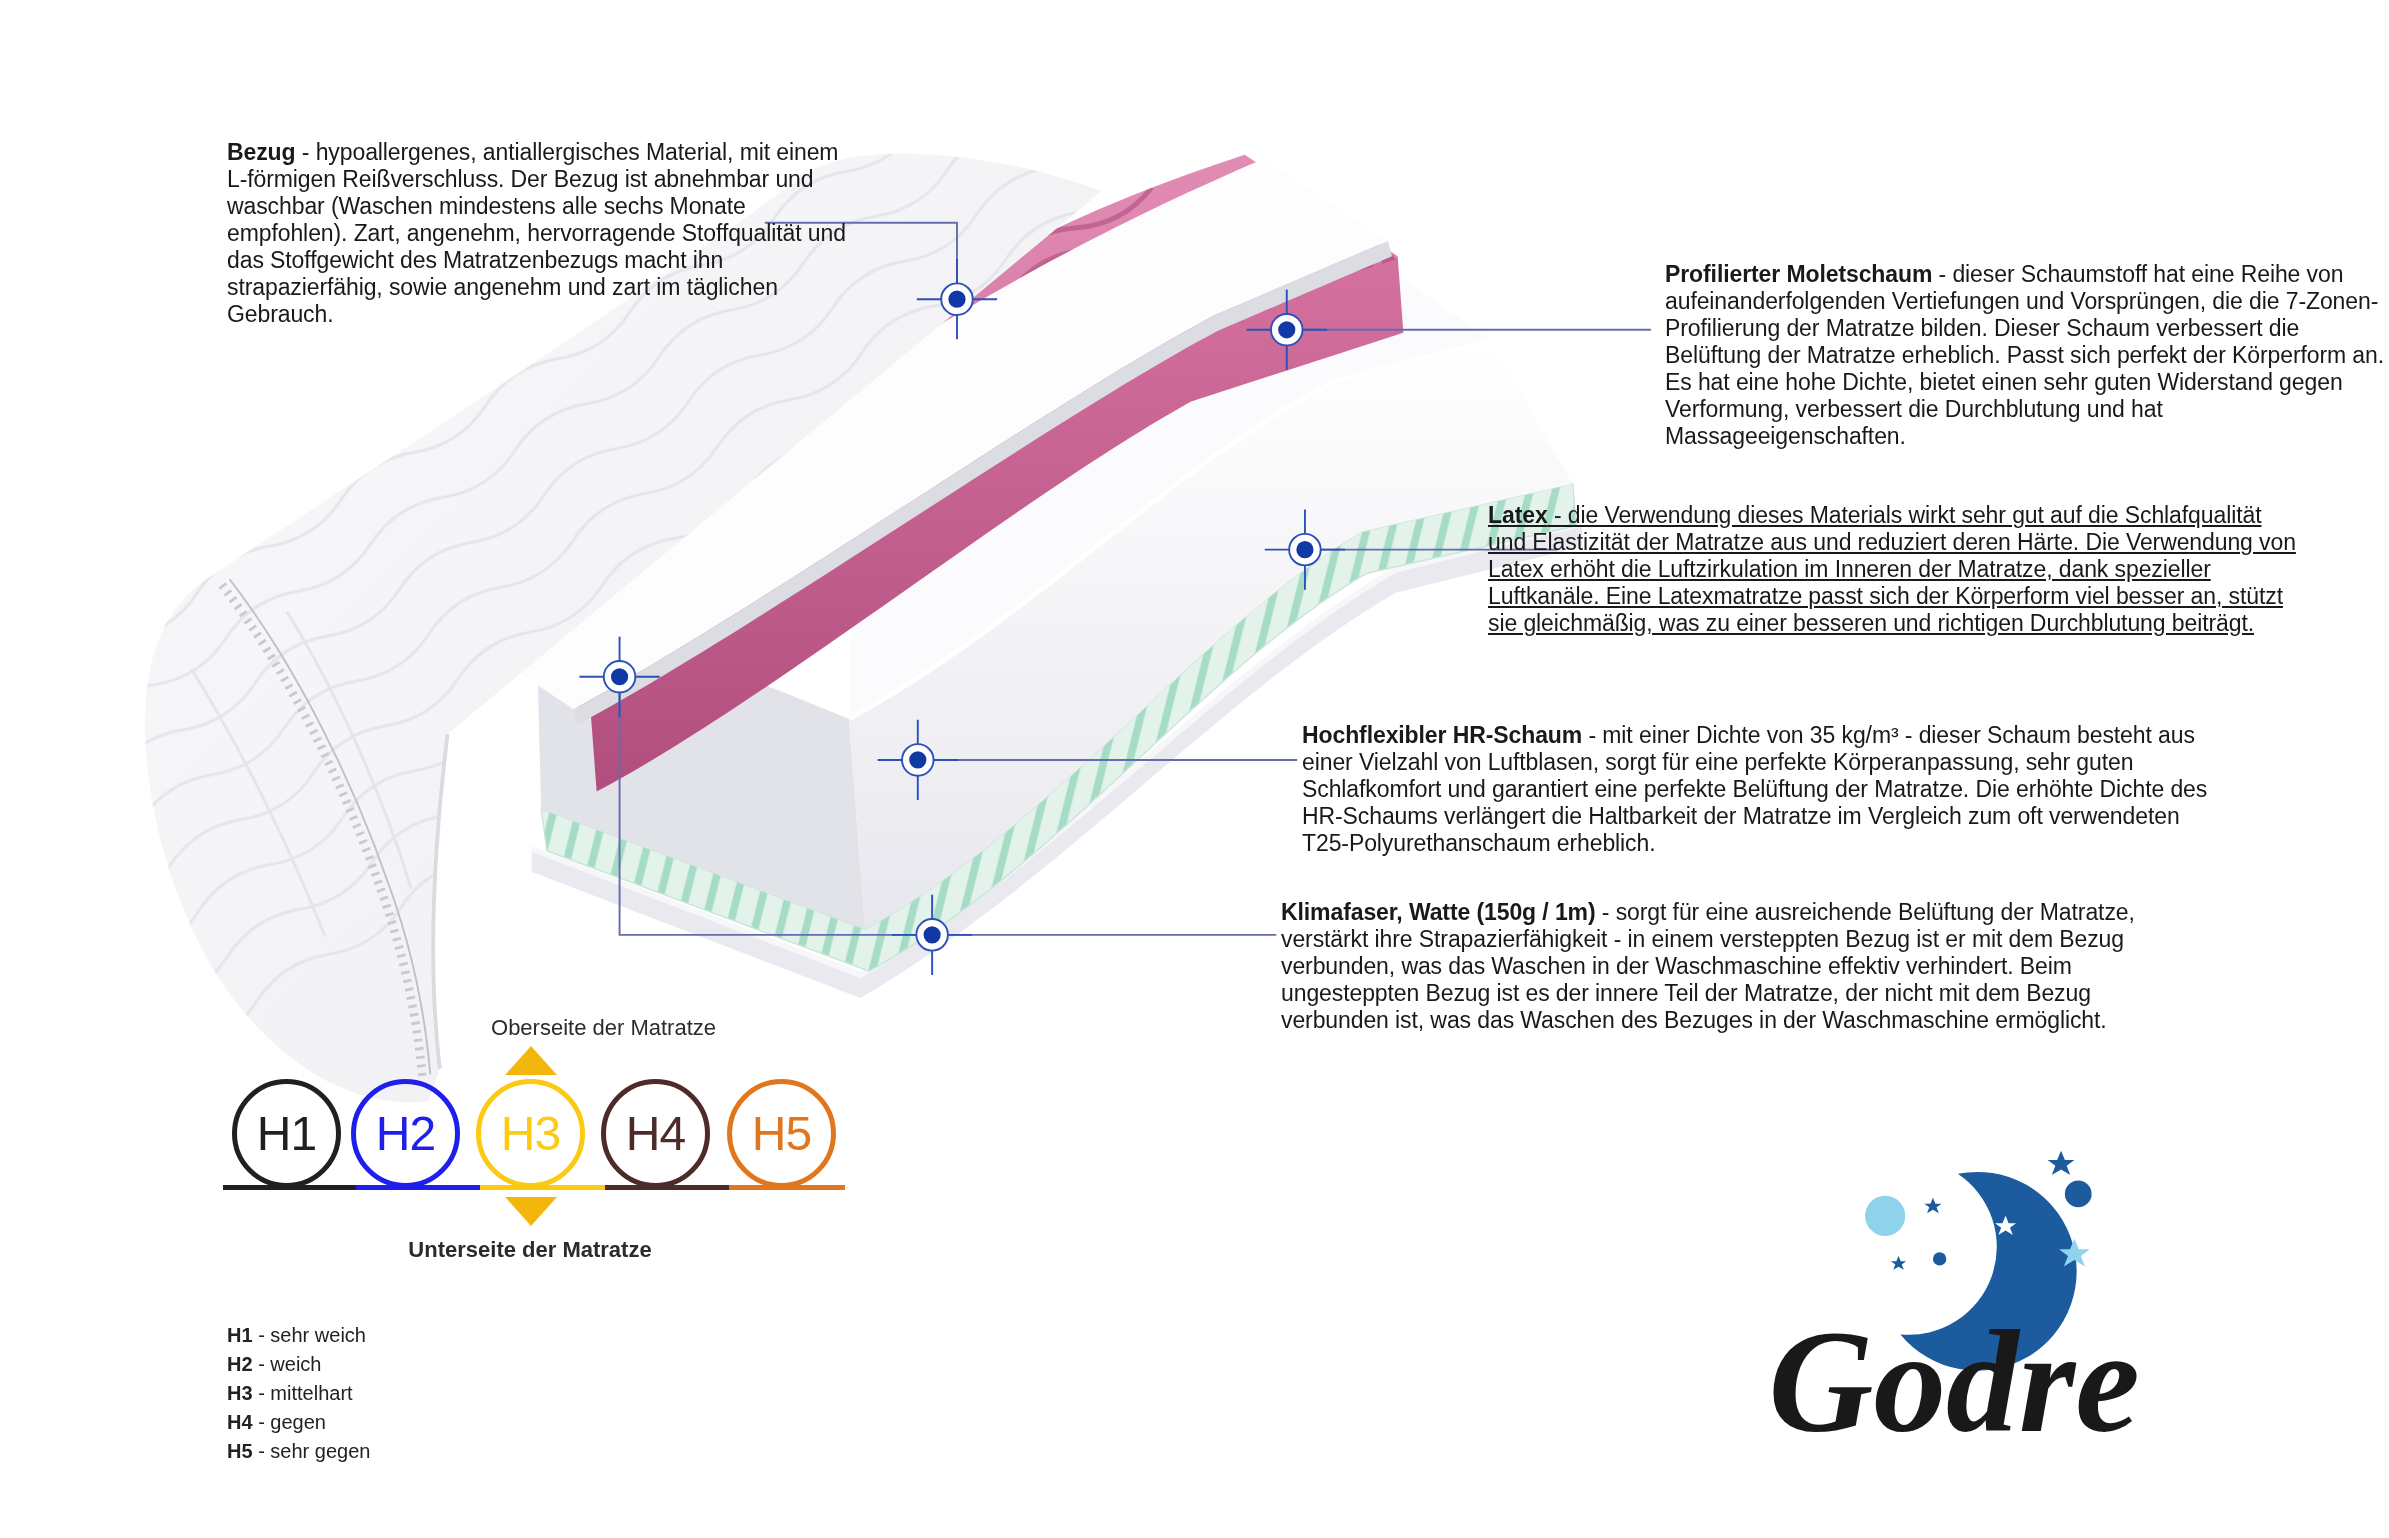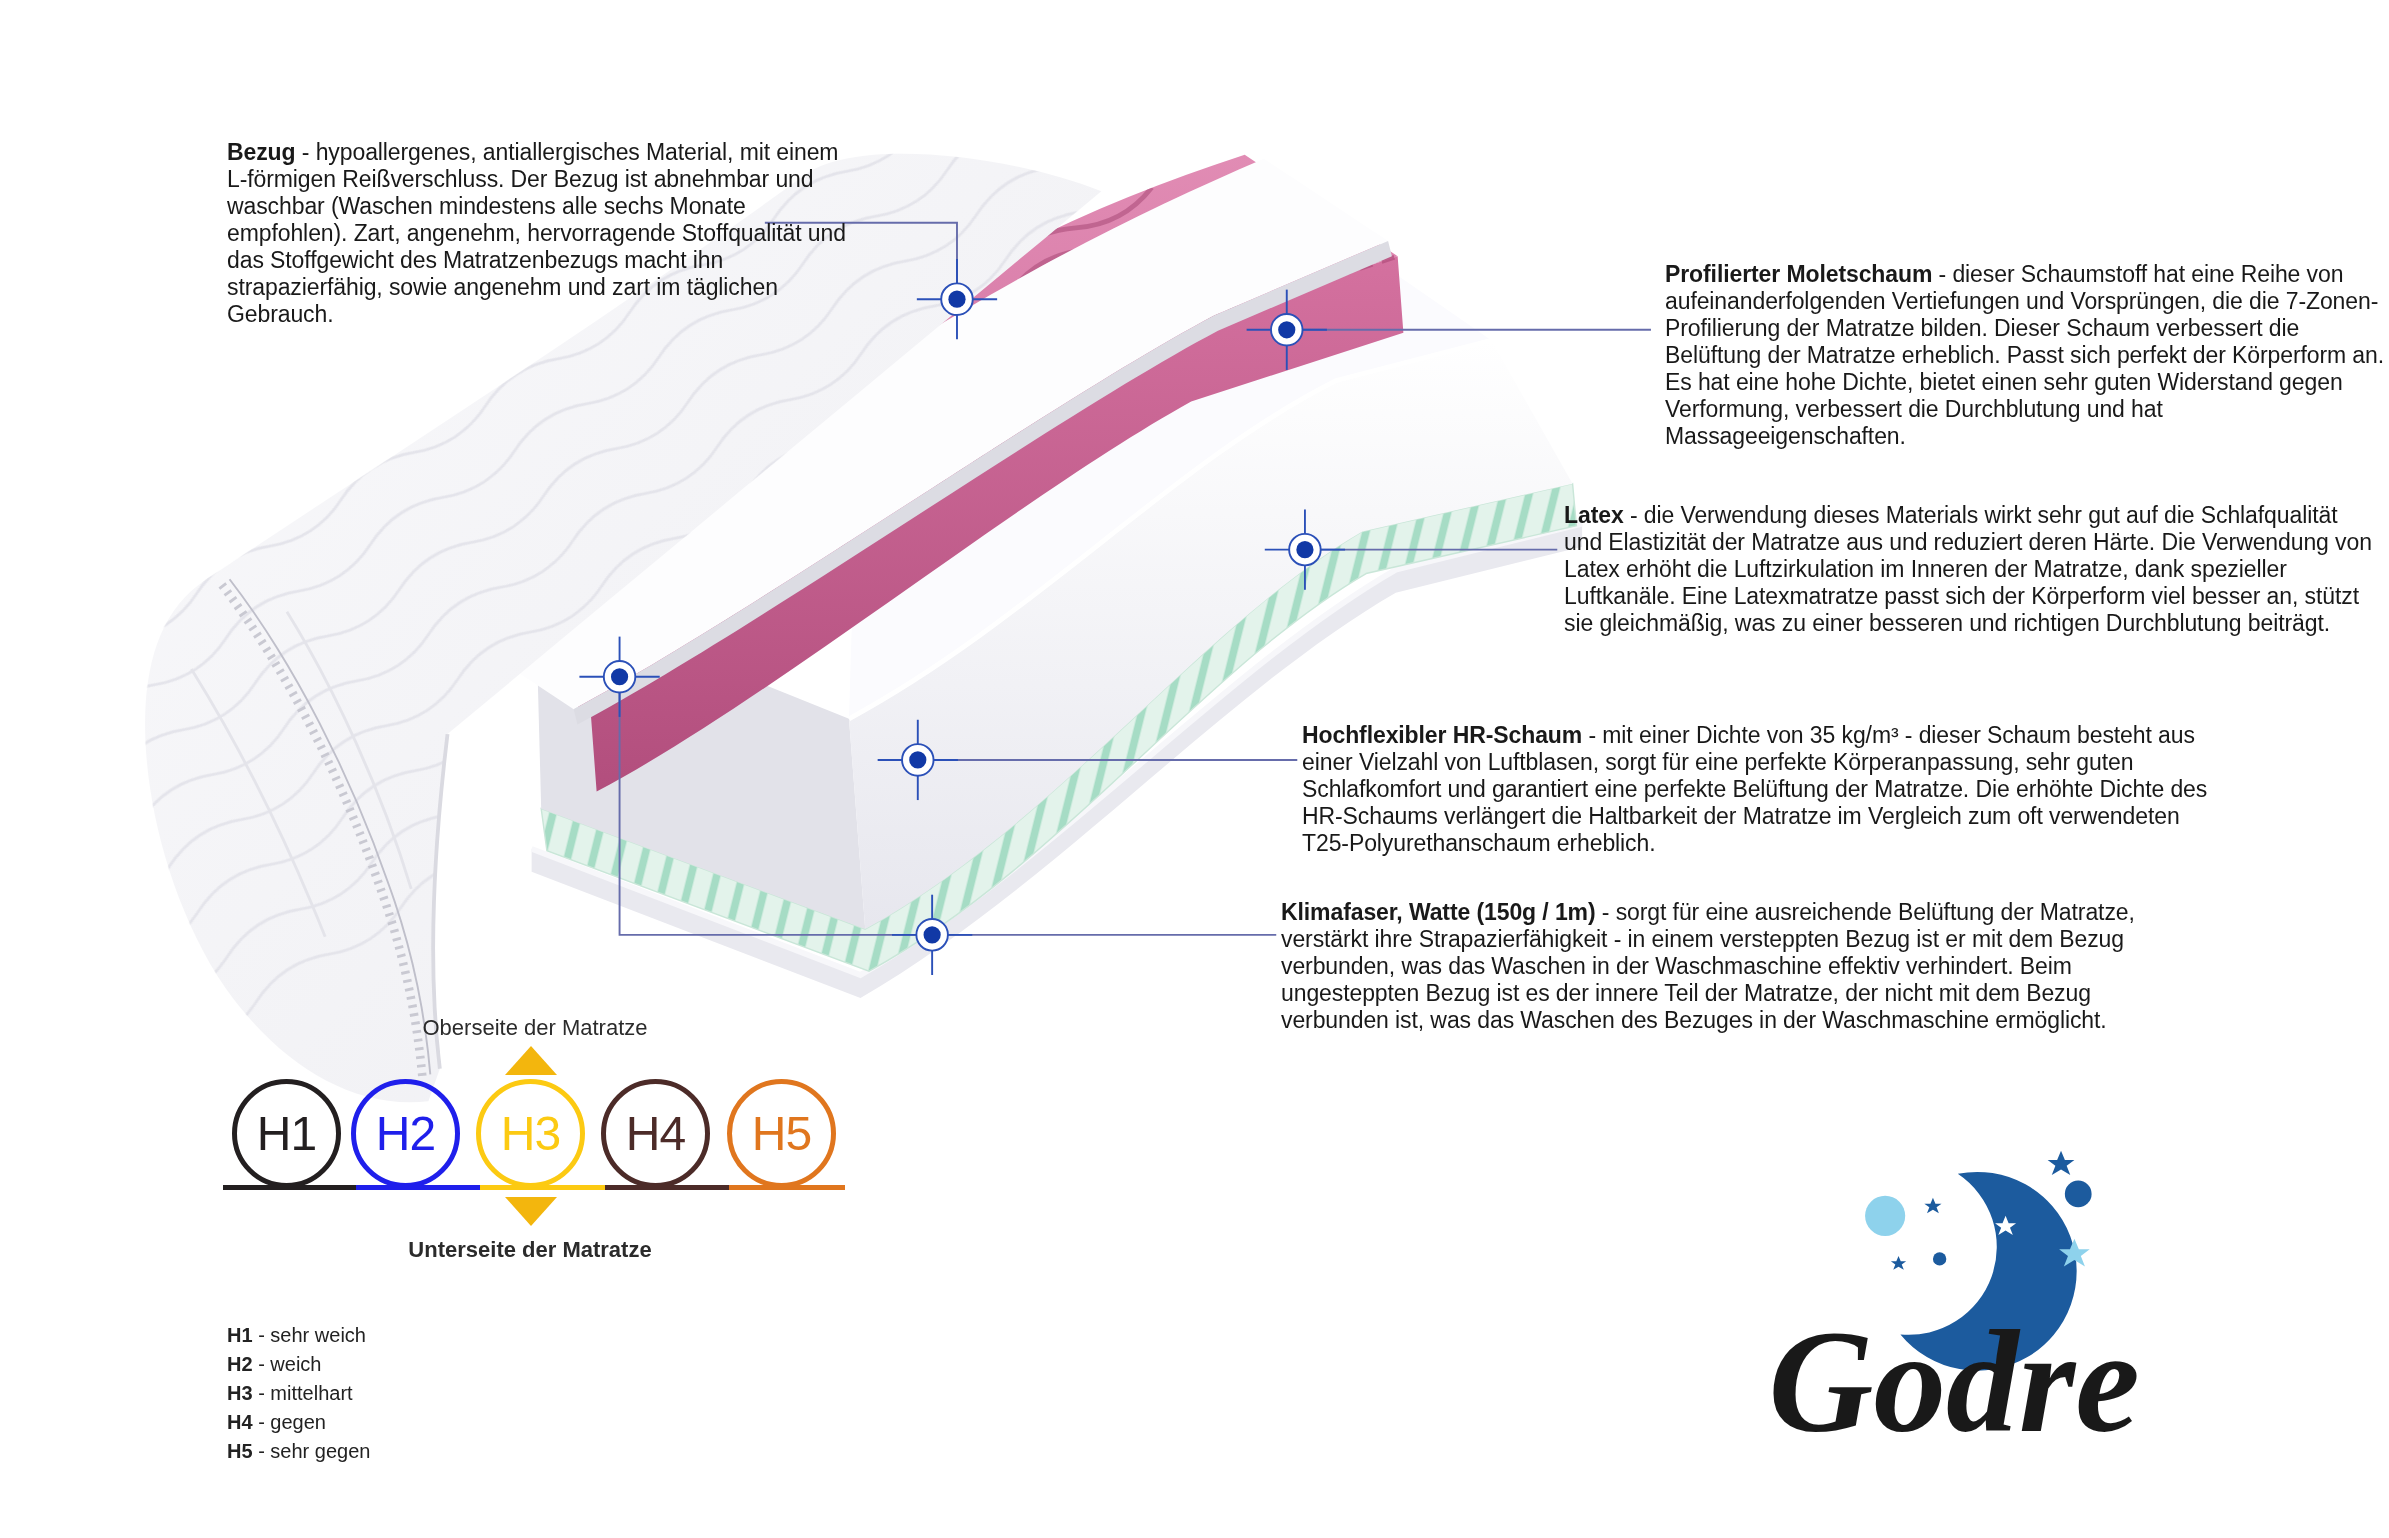--- a/index.html
+++ b/index.html
@@ -4,26 +4,26 @@
 <style>
   html,body{margin:0;padding:0;background:#ffffff;width:2390px;height:1538px;overflow:hidden;
     font-family:"Liberation Sans",sans-serif;-webkit-font-smoothing:antialiased;}
   .canvas{position:relative;width:2390px;height:1538px;background:#fff;}
   svg{position:absolute;left:0;top:0;}
   
   .ann{position:absolute;font-size:23px;line-height:27px;color:#191919;letter-spacing:-0.1px;}
   .ann strong{font-weight:bold;}
   .ann-bezug{left:227px;top:116px;width:626px;}
   .ann-molet{left:1665px;top:238px;width:734px;}
-  .ann-latex{left:1564px;top:479px;width:811px;}
+  .ann-latex{left:1488px;top:479px;width:811px;text-decoration:underline;}
   .ann-hr{left:1302px;top:699px;width:910px;}
   .ann-klima{left:1281px;top:876px;width:906px;}
   
   .hs-label{position:absolute;font-size:22px;color:#2b2b2b;width:382px;text-align:center;}
-  .hs-top{left:344px;top:1015px;}
+  .hs-top{left:334px;top:1015px;text-align:right;}
   .hs-bottom{left:339px;top:1237px;font-weight:bold;}
   .tri{position:absolute;width:0;height:0;border-left:26px solid transparent;border-right:26px solid transparent;}
   .tri-up{left:505px;top:1046px;border-bottom:29px solid #f3b60d;}
   .tri-down{left:505px;top:1197px;border-top:29px solid #f3b60d;}
   .hcircle{position:absolute;top:1079px;width:109px;height:109px;border-radius:50%;border:5.7px solid #000;
     box-sizing:border-box;display:flex;align-items:center;justify-content:center;
     font-size:48px;letter-spacing:-1px;background:transparent;}
   .hseg{position:absolute;top:1185px;height:4.8px;}
   
   .legend{position:absolute;left:227px;top:1321px;font-size:20px;line-height:29px;color:#222;}

